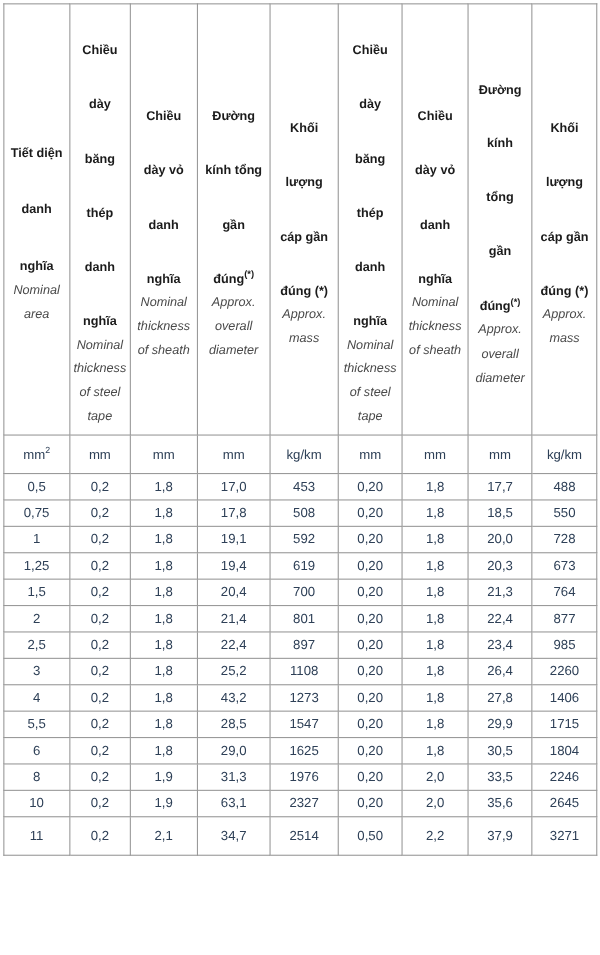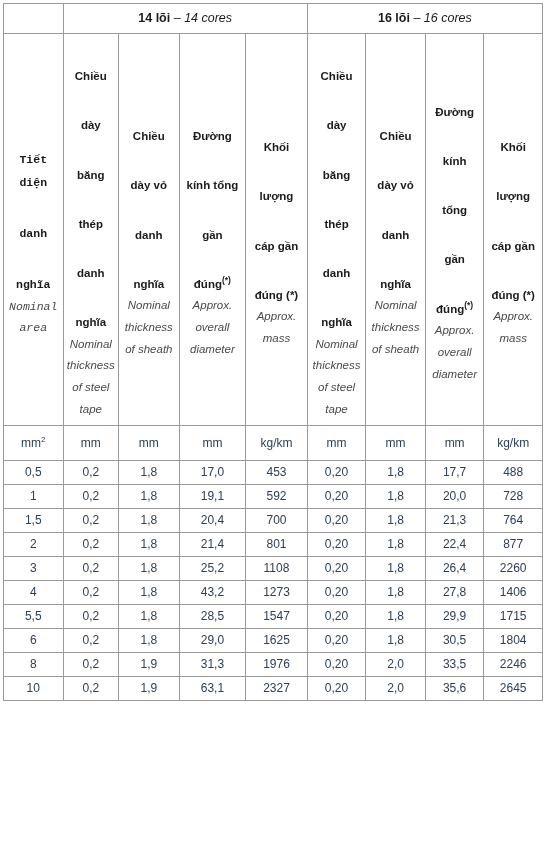--- a/index.html
+++ b/index.html
@@ -66,21 +66,21 @@
     font-style: italic;
     color: #4a4a4a;
     display: block;
     line-height: 1.9;
   }
   .hcell sup {
     font-size: 8.5px;
     vertical-align: super;
     line-height: 0;
   }
-  td.first-head .hcell { line-height: 2.0; font-family: Liberation Mono, monospace; }
+  td.first-head .hcell { line-height: 2.0; }
 
   
   tr.units-row td {
     height: 34px;
     font-size: 12px;
     color: #2e4057;
     text-align: center;
   }
   tr.units-row sup {
     font-size: 8px;
@@ -105,29 +105,20 @@
       <col class="c1">
       <col class="c2">
       <col class="c3">
       <col class="c4">
     <col class="c5">
       <col class="c6">
       <col class="c7">
       <col class="c8">
   </colgroup>
   <tbody id="table-body">
-    <tr class="group-row">
-      <td></td>
-    <td colspan="4">
-          <div class="group-label"><span class="vn">14 lõi</span><span class="dash"> – </span><span class="en">14 cores</span></div>
-        </td>
-        <td colspan="4">
-          <div class="group-label"><span class="vn">16 lõi</span><span class="dash"> – </span><span class="en">16 cores</span></div>
-        </td>
-      </tr>
     <tr class="head-row">
         <td class="first-head">
           <div class="hcell">
             <span class="vn">Tiết diện</span>
             <span class="vn">danh</span>
             <span class="vn">nghĩa</span>
             <span class="en">Nominal</span>
             <span class="en">area</span>
           </div>
         </td>
@@ -241,51 +232,84 @@
         <td>0,2</td>
         <td>1,8</td>
         <td>17,0</td>
         <td>453</td>
         <td>0,20</td>
         <td>1,8</td>
         <td>17,7</td>
         <td>488</td>
       </tr>
       <tr class="data-row">
+        <td>0,75</td>
+        <td>0,2</td>
+        <td>1,8</td>
+        <td>17,8</td>
+        <td>508</td>
+        <td>0,20</td>
+        <td>1,8</td>
+        <td>18,5</td>
+        <td>550</td>
+      </tr>
+      <tr class="data-row">
         <td>1</td>
         <td>0,2</td>
         <td>1,8</td>
         <td>19,1</td>
         <td>592</td>
         <td>0,20</td>
         <td>1,8</td>
         <td>20,0</td>
         <td>728</td>
       </tr>
       <tr class="data-row">
+        <td>1,25</td>
+        <td>0,2</td>
+        <td>1,8</td>
+        <td>19,4</td>
+        <td>619</td>
+        <td>0,20</td>
+        <td>1,8</td>
+        <td>20,3</td>
+        <td>673</td>
+      </tr>
+      <tr class="data-row">
         <td>1,5</td>
         <td>0,2</td>
         <td>1,8</td>
         <td>20,4</td>
         <td>700</td>
         <td>0,20</td>
         <td>1,8</td>
         <td>21,3</td>
         <td>764</td>
       </tr>
       <tr class="data-row">
         <td>2</td>
         <td>0,2</td>
         <td>1,8</td>
         <td>21,4</td>
         <td>801</td>
         <td>0,20</td>
         <td>1,8</td>
         <td>22,4</td>
         <td>877</td>
+      </tr>
+      <tr class="data-row">
+        <td>2,5</td>
+        <td>0,2</td>
+        <td>1,8</td>
+        <td>22,4</td>
+        <td>897</td>
+        <td>0,20</td>
+        <td>1,8</td>
+        <td>23,4</td>
+        <td>985</td>
       </tr>
       <tr class="data-row">
         <td>3</td>
         <td>0,2</td>
         <td>1,8</td>
         <td>25,2</td>
         <td>1108</td>
         <td>0,20</td>
         <td>1,8</td>
         <td>26,4</td>
@@ -339,14 +363,25 @@
         <td>10</td>
         <td>0,2</td>
         <td>1,9</td>
         <td>63,1</td>
         <td>2327</td>
         <td>0,20</td>
         <td>2,0</td>
         <td>35,6</td>
         <td>2645</td>
       </tr>
+      <tr class="data-row tall">
+        <td>11</td>
+        <td>0,2</td>
+        <td>2,1</td>
+        <td>34,7</td>
+        <td>2514</td>
+        <td>0,50</td>
+        <td>2,2</td>
+        <td>37,9</td>
+        <td>3271</td>
+      </tr>
     </tbody>
 </table>
 
 </body></html>

